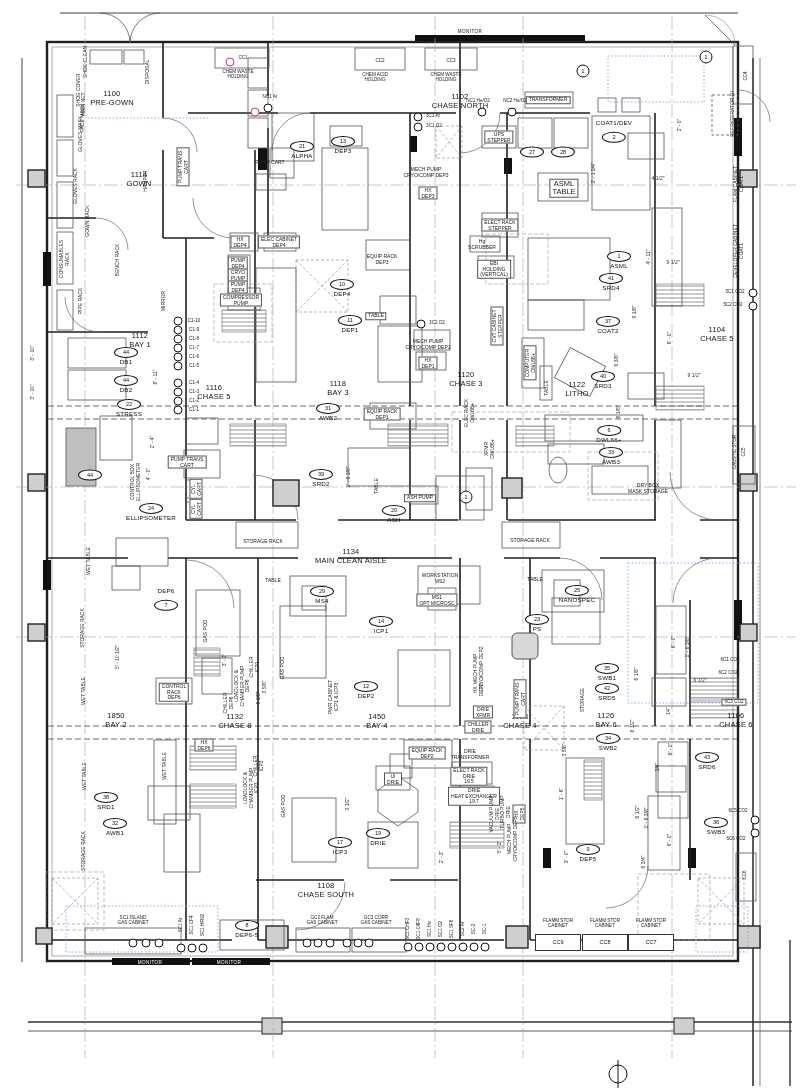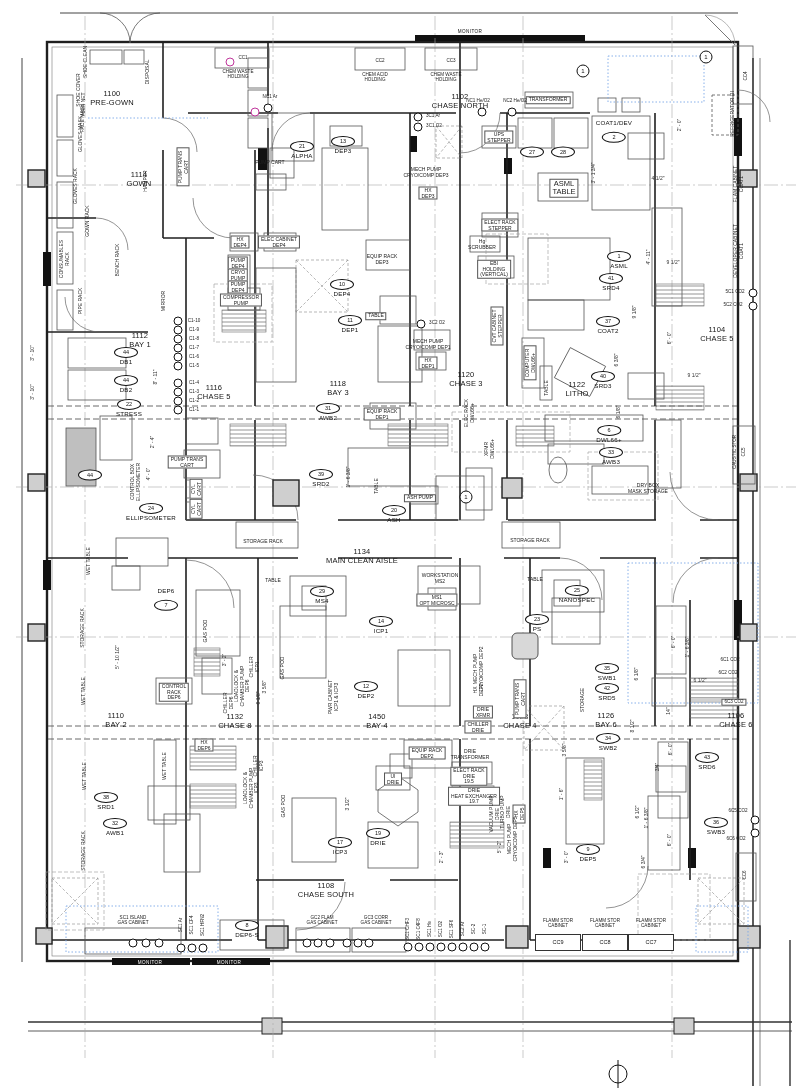--- a/index.html
+++ b/index.html
@@ -349,22 +349,22 @@
   <div id="labels">
       <div class="abs room" style="left: 112px; top: 99px;"><div>1100</div><div>PRE-GOWN</div></div>
       <div class="abs room" style="left: 139px; top: 180px;"><div>1114</div><div>GOWN</div></div>
       <div class="abs room" style="left: 460px; top: 85px; margin-top: 17px;"><div>1102</div><div>CHASE NORTH</div></div>
       <div class="abs room" style="left: 140px; top: 341px;"><div>1112</div><div>BAY 1</div></div>
       <div class="abs room" style="left: 214px; top: 393px;"><div>1116</div><div>CHASE 5</div></div>
       <div class="abs room" style="left: 338px; top: 389px;"><div>1118</div><div>BAY 3</div></div>
       <div class="abs room" style="left: 466px; top: 380px;"><div>1120</div><div>CHASE 3</div></div>
       <div class="abs room" style="left: 577px; top: 380px; margin-top: 10px;"><div>1122</div><div>LITHO</div></div>
       <div class="abs room" style="left: 717px; top: 335px;"><div>1104</div><div>CHASE 5</div></div>
-      <div class="abs room" style="left: 362px; top: 557px;"><div>1134</div><div>MAIN CLEAN AISLE</div></div>
-      <div class="abs room" style="left: 116px; top: 721px;"><div>1110</div><div>BAY 2</div></div>
+      <div class="abs room" style="left: 351px; top: 557px;"><div>1134</div><div>MAIN CLEAN AISLE</div></div>
+      <div class="abs room" style="left: 116px; top: 721px;"><div>1850</div><div>BAY 2</div></div>
       <div class="abs room" style="left: 235px; top: 722px;"><div>1132</div><div>CHASE 8</div></div>
       <div class="abs room" style="left: 377px; top: 722px;"><div>1450</div><div>BAY 4</div></div>
       <div class="abs room" style="left: 520px; top: 722px;"><div>1128</div><div>CHASE 4</div></div>
       <div class="abs room" style="left: 606px; top: 721px;"><div>1126</div><div>BAY 6</div></div>
       <div class="abs room" style="left: 736px; top: 721px;"><div>1106</div><div>CHASE 6</div></div>
       <div class="abs room" style="left: 326px; top: 891px;"><div>1108</div><div>CHASE SOUTH</div></div>
       <div class="abs tag" style="left: 302px; top: 150px;"><span class="ell">21</span><div class="tnm">ALPHA</div></div>
       <div class="abs tag" style="left: 343px; top: 145px;"><span class="ell">13</span><div class="tnm">DEP3</div></div>
       <div class="abs tag" style="left: 614px; top: 131px;"><div class="tnm">COAT1/DEV</div><br><span class="ell">2</span></div>
       <div class="abs tag" style="left: 532px; top: 152px;"><span class="ell">27</span></div>

